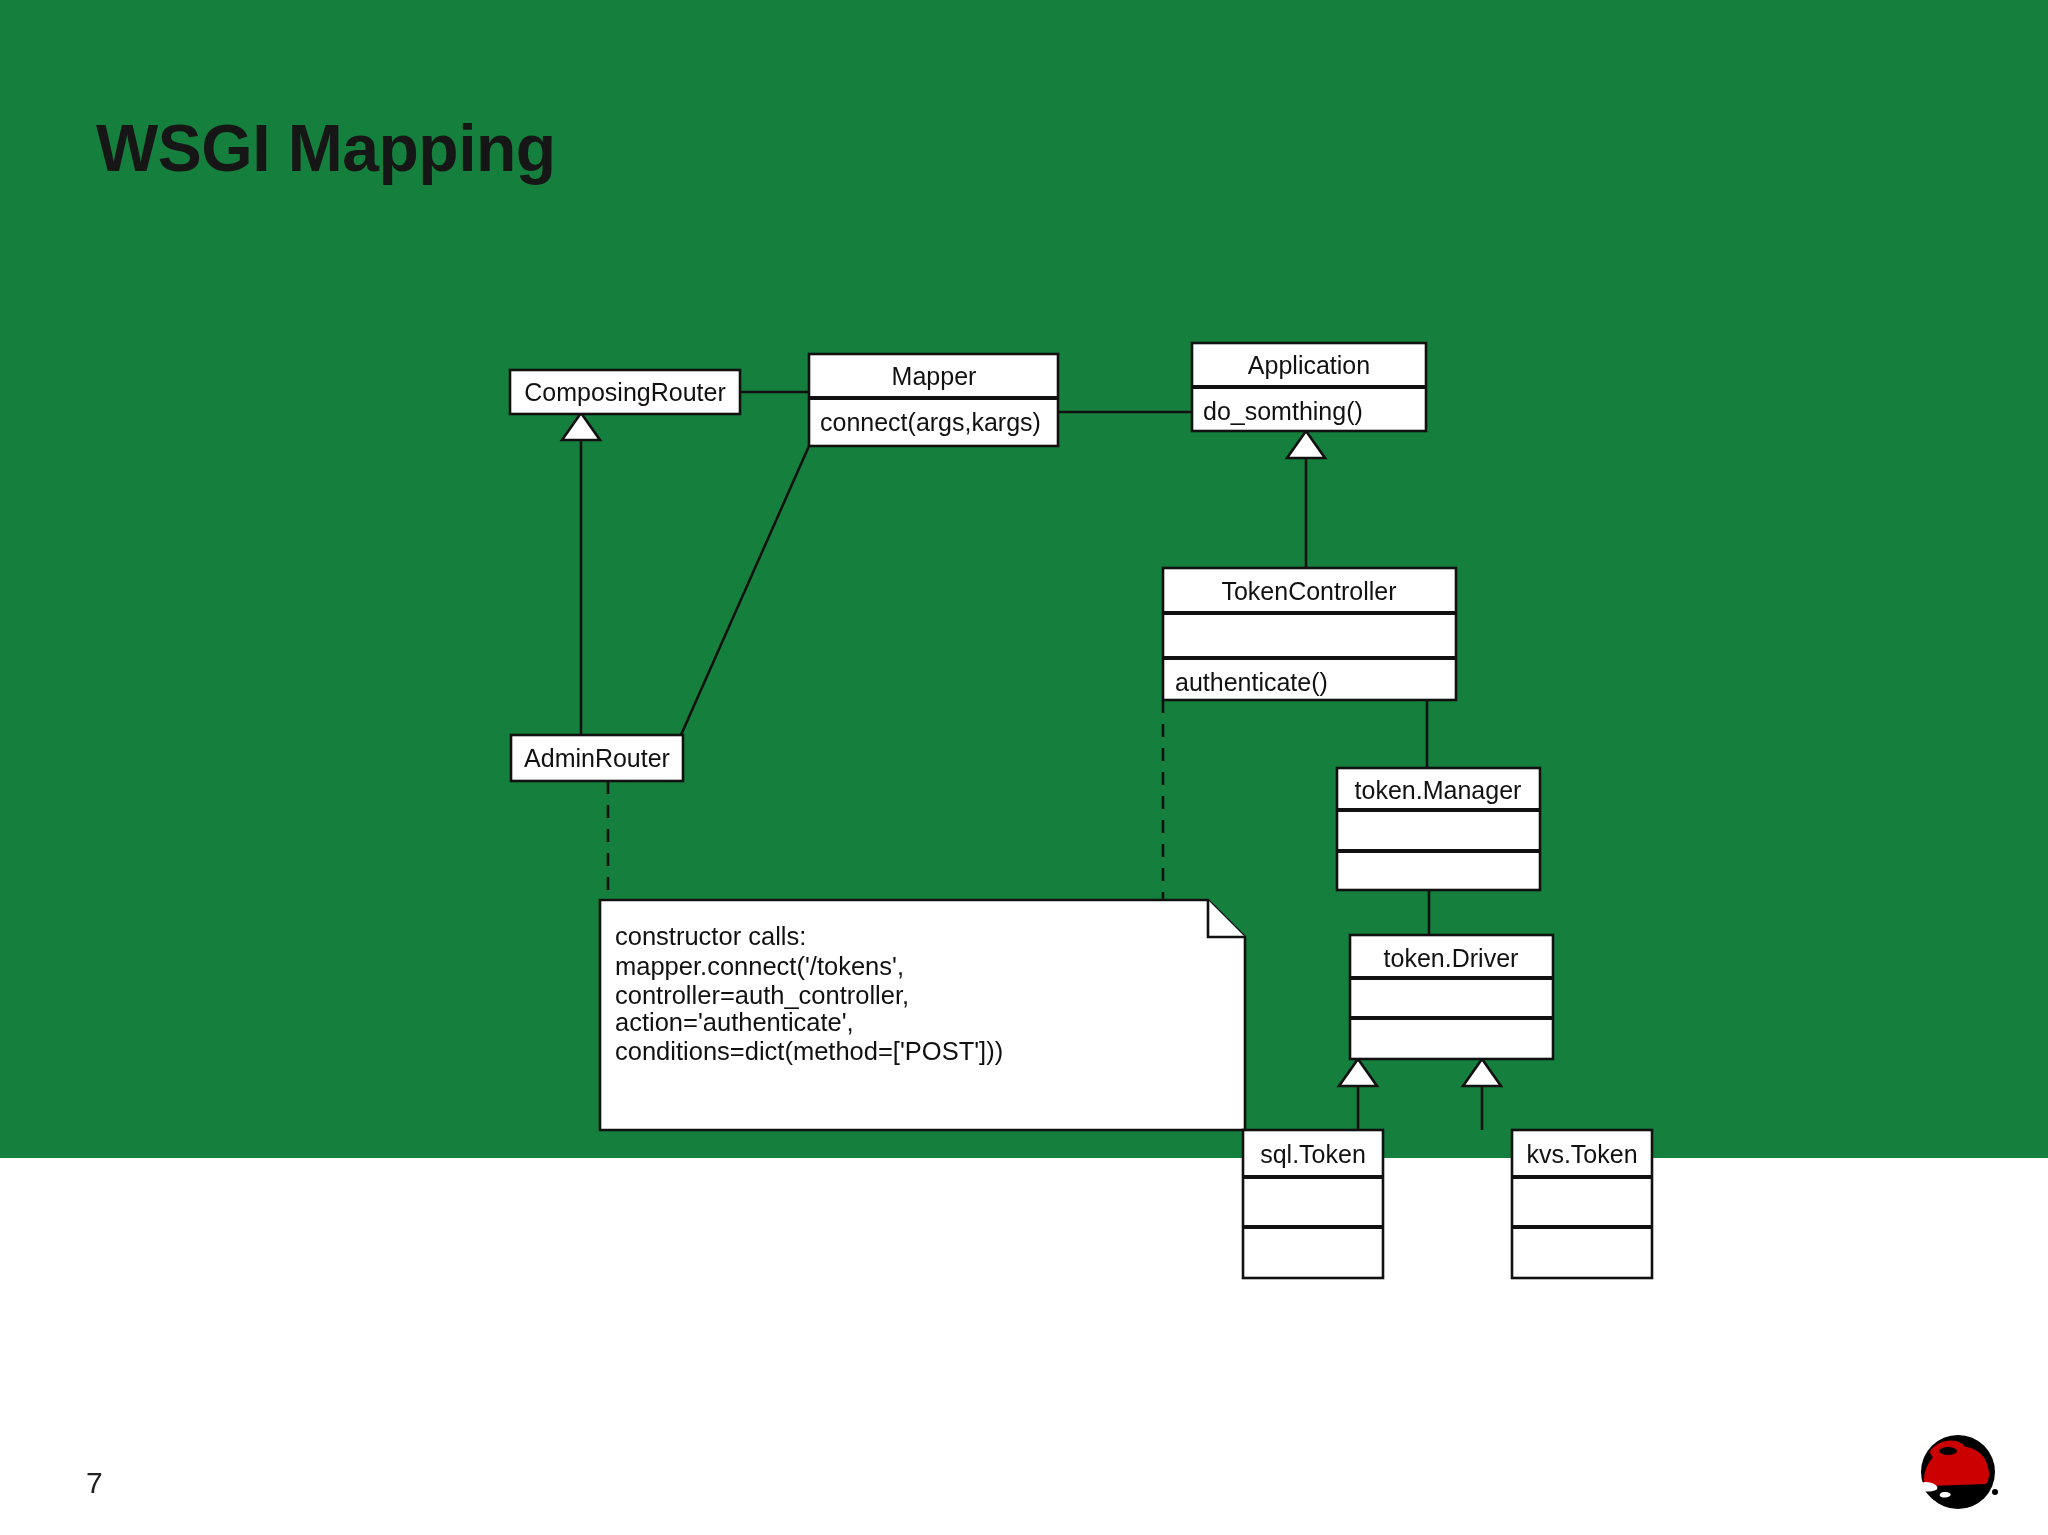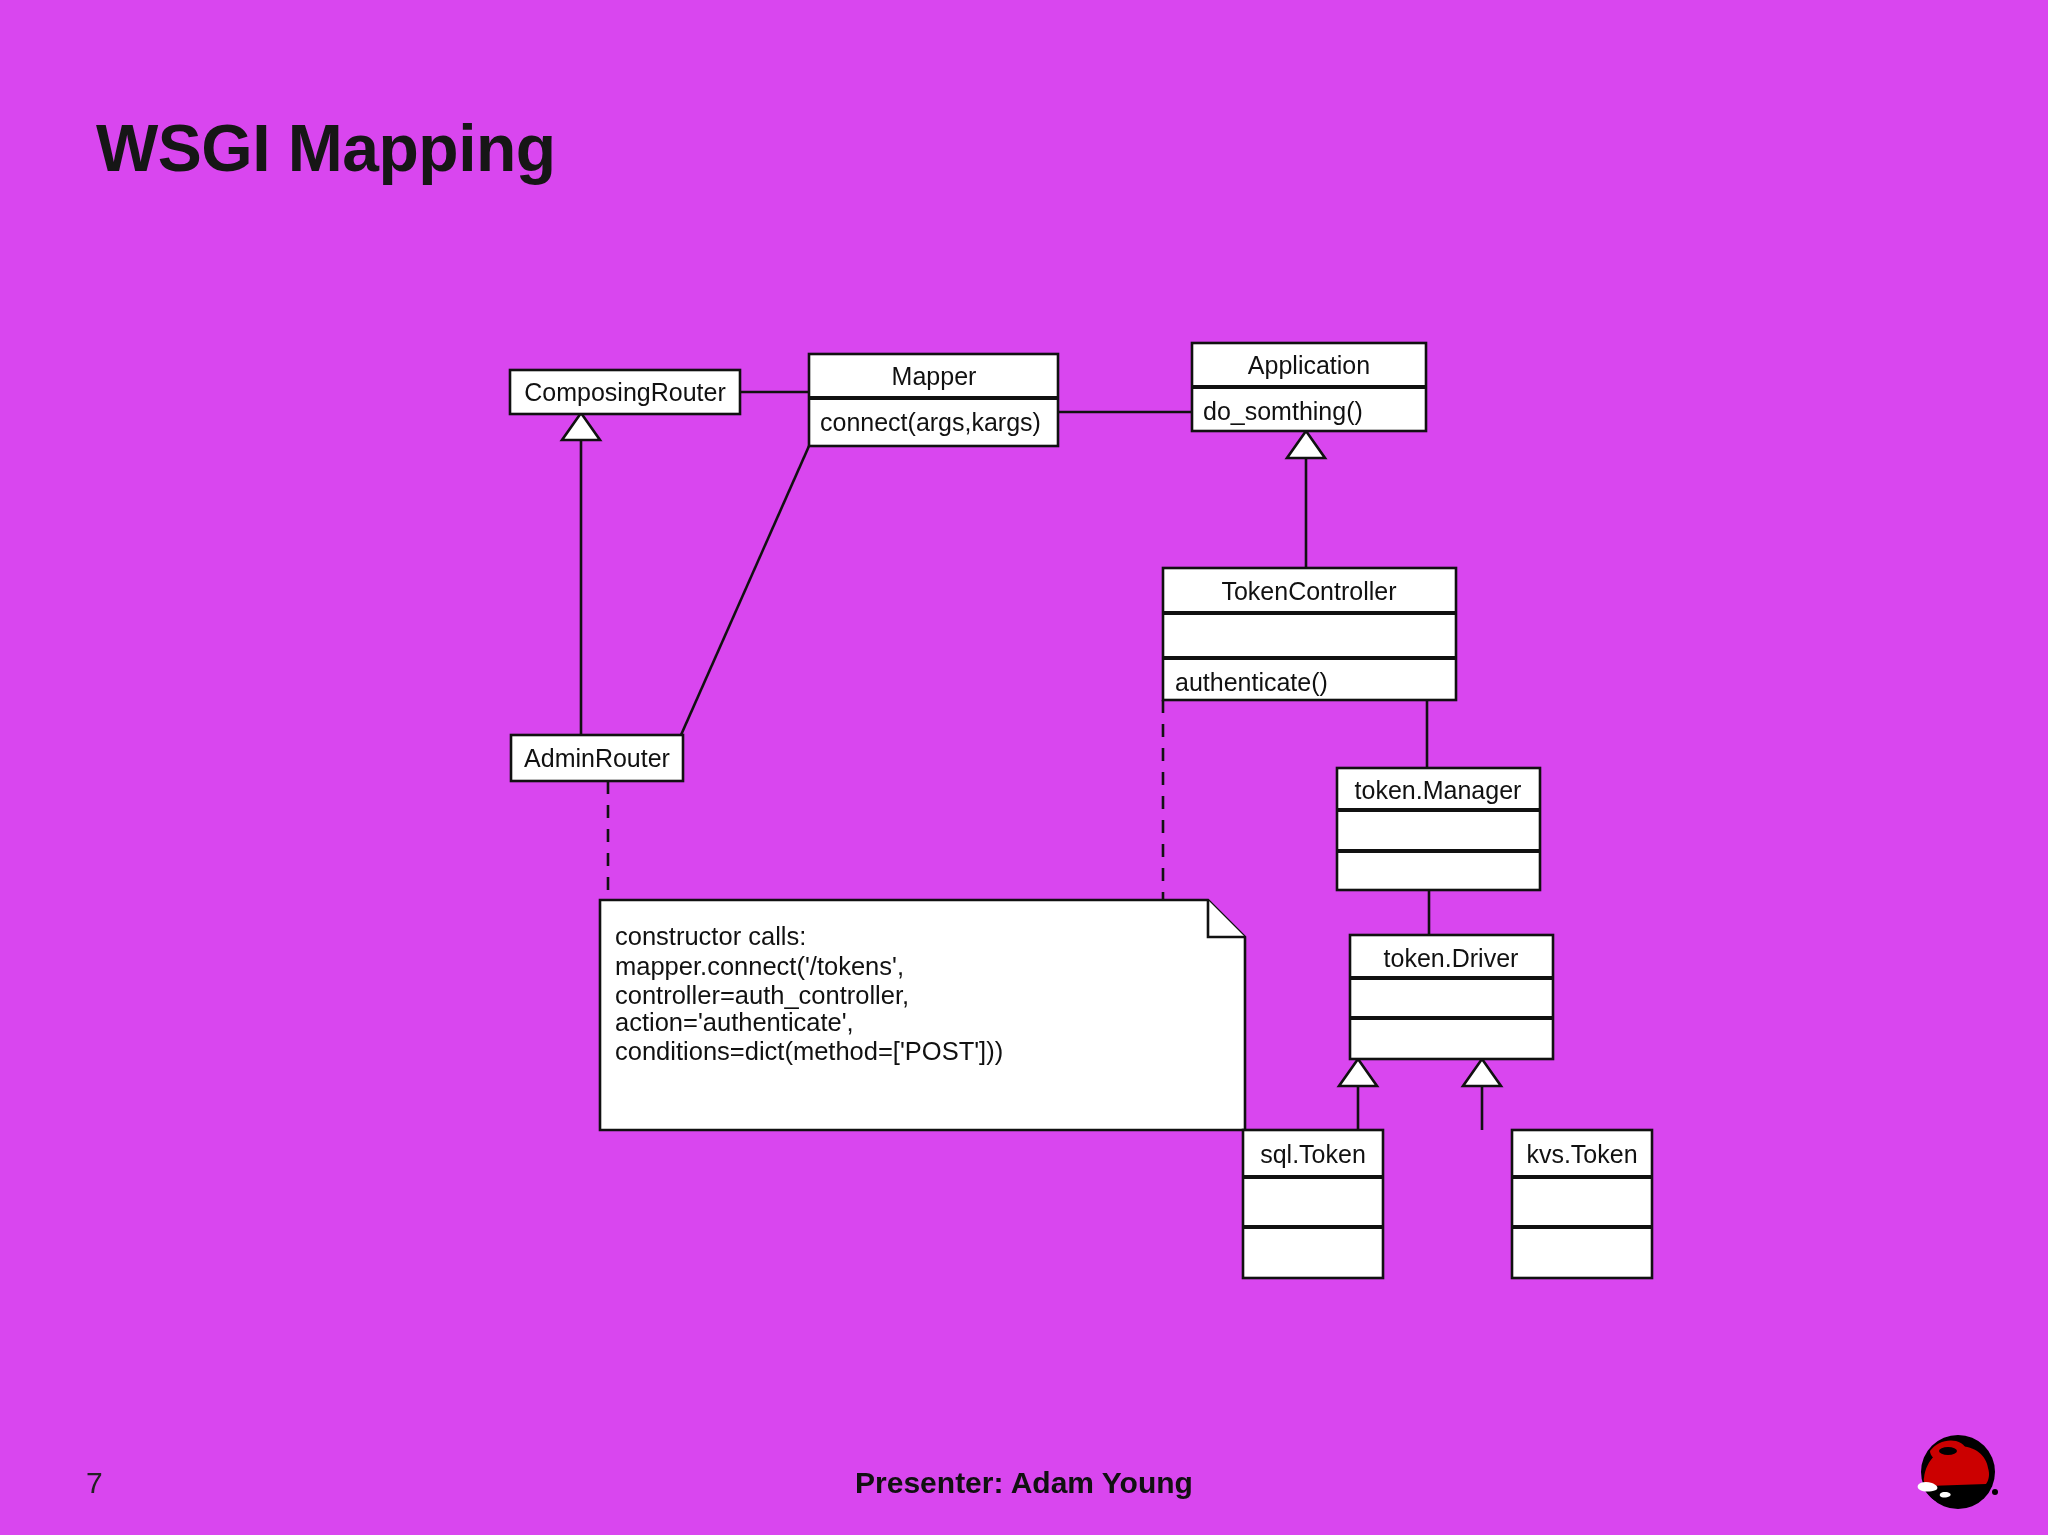--- a/index.html
+++ b/index.html
@@ -12,22 +12,22 @@
     height: 1535px;
     position: relative;
     overflow: hidden;
     font-family: "Liberation Sans", sans-serif;
     color: #111111;
   }
   #slide {
     position: absolute;
     left: 0; top: 0;
     width: 2048px;
-    height: 1535px;
-    background: #d946ef;
+    height: 1158px;
+    background: #15803d;
   }
   #slide-title {
     position: absolute;
     left: 96px;
     top: 110px;
     font-size: 66px;
     font-weight: bold;
     letter-spacing: -0.5px;
     color: #161616;
     white-space: nowrap;
@@ -210,21 +210,20 @@
     <g>
       <rect class="box-rect" x="1512" y="1130" width="140" height="148"></rect>
       <line class="div-line" x1="1512" y1="1177" x2="1652" y2="1177"></line>
       <line class="div-line" x1="1512" y1="1227" x2="1652" y2="1227"></line>
       <text class="uml-name" x="1582" y="1163" text-anchor="middle">kvs.Token</text>
     </g>
 
   </svg>
 
   <div id="footer-page">7</div>
-  <div id="footer-presenter">Presenter: Adam Young</div>
 
   <svg id="redhat-logo" viewBox="0 0 126 92" xmlns="http://www.w3.org/2000/svg">
     <circle cx="52" cy="38" r="37" fill="#000000"></circle>
     <path d="M 18 44 C 20 26 34 12 52 12 C 70 12 80 22 82 34 C 84 40 83 46 80 50 L 22 52 C 19 50 17 47 18 44 Z" fill="#cc0000"></path>
     <path d="M 24 17 C 30 9 40 5 50 7 C 58 9 62 15 60 21 C 57 28 46 31 36 28 C 29 26 24 22 24 17 Z" fill="#cc0000"></path>
     <ellipse cx="42" cy="17" rx="9" ry="4" fill="#000000"></ellipse>
     <path d="M 16 50 C 24 56 40 60 56 59 C 66 58 74 55 80 51 C 78 63 66 72 52 73
              C 34 73 20 63 16 50 Z" fill="#000000"></path>
     <path d="M 30 56 C 24 58 18 58 14 56 C 12 55 11 53 12 51 C 14 48 20 47 26 49
              C 31 51 33 54 30 56 Z" fill="#ffffff"></path>

